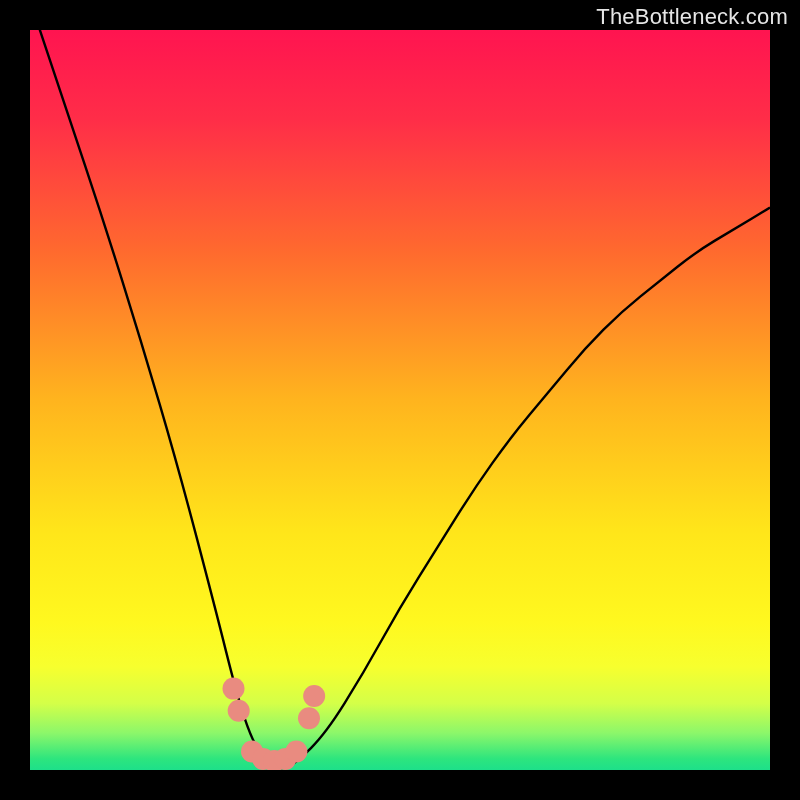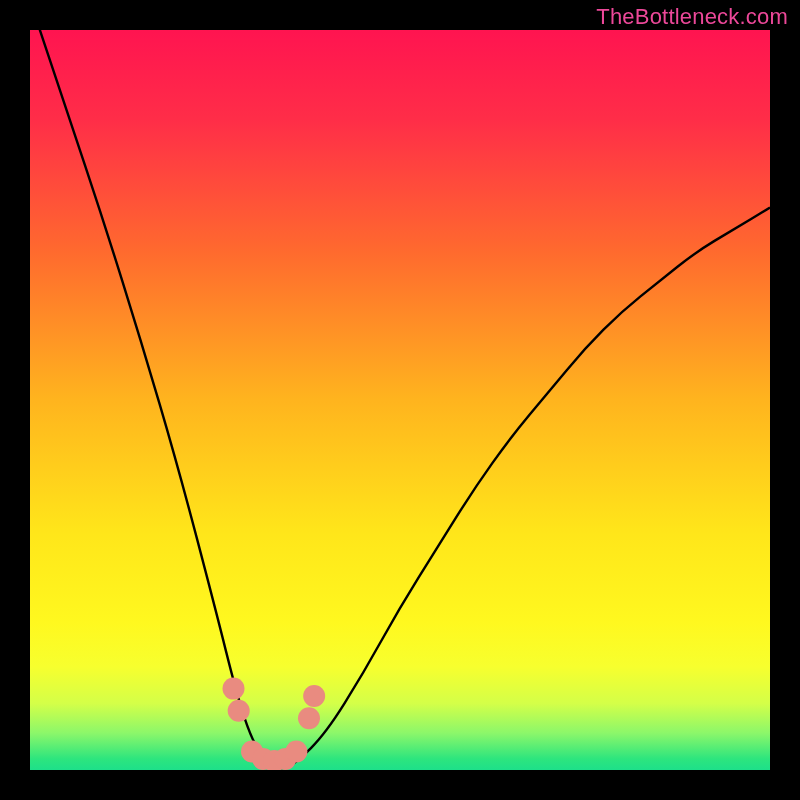--- a/index.html
+++ b/index.html
@@ -21,21 +21,21 @@
     left: 30px;
     top: 30px;
     width: 740px;
     height: 740px;
     overflow: hidden;
   }
   .attribution {
     position: absolute;
     top: 4px;
     right: 12px;
-    color: #ec4899;
+    color: #e5e5e5;
     font-size: 22px;
     font-weight: 500;
     letter-spacing: 0.2px;
     z-index: 5;
   }
   svg { display: block; }
 </style>
 </head>
 <body>
 

